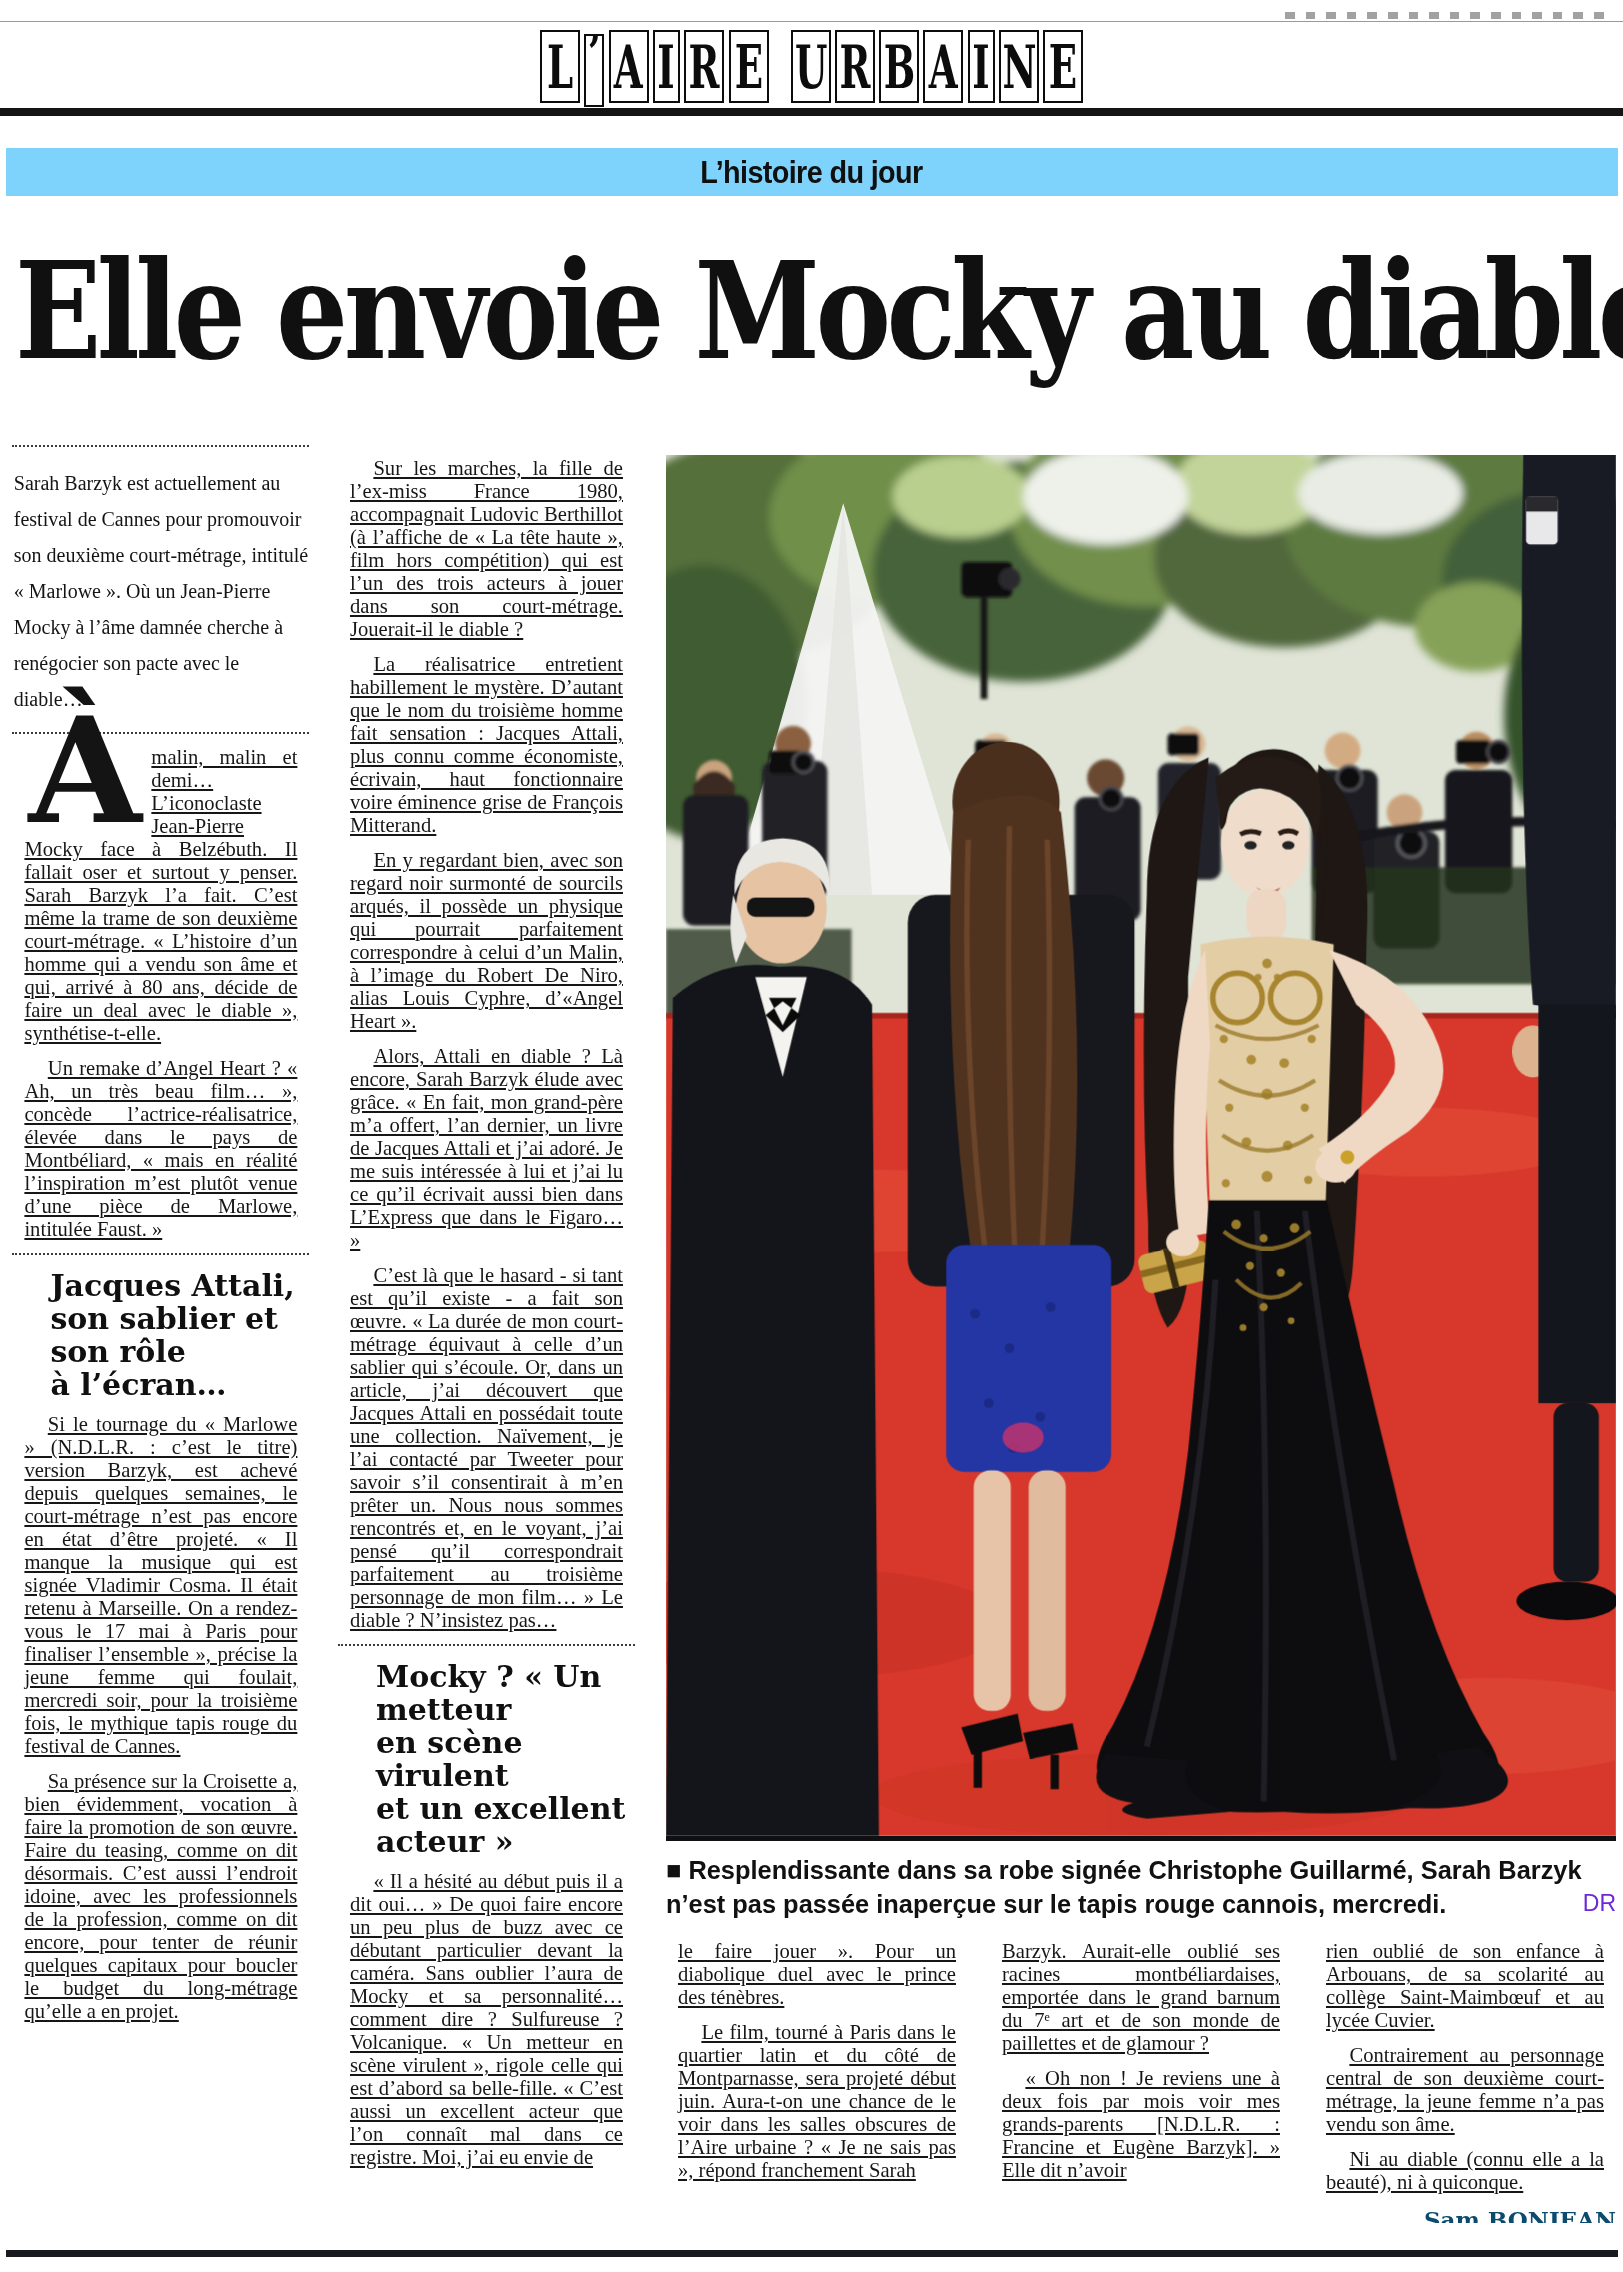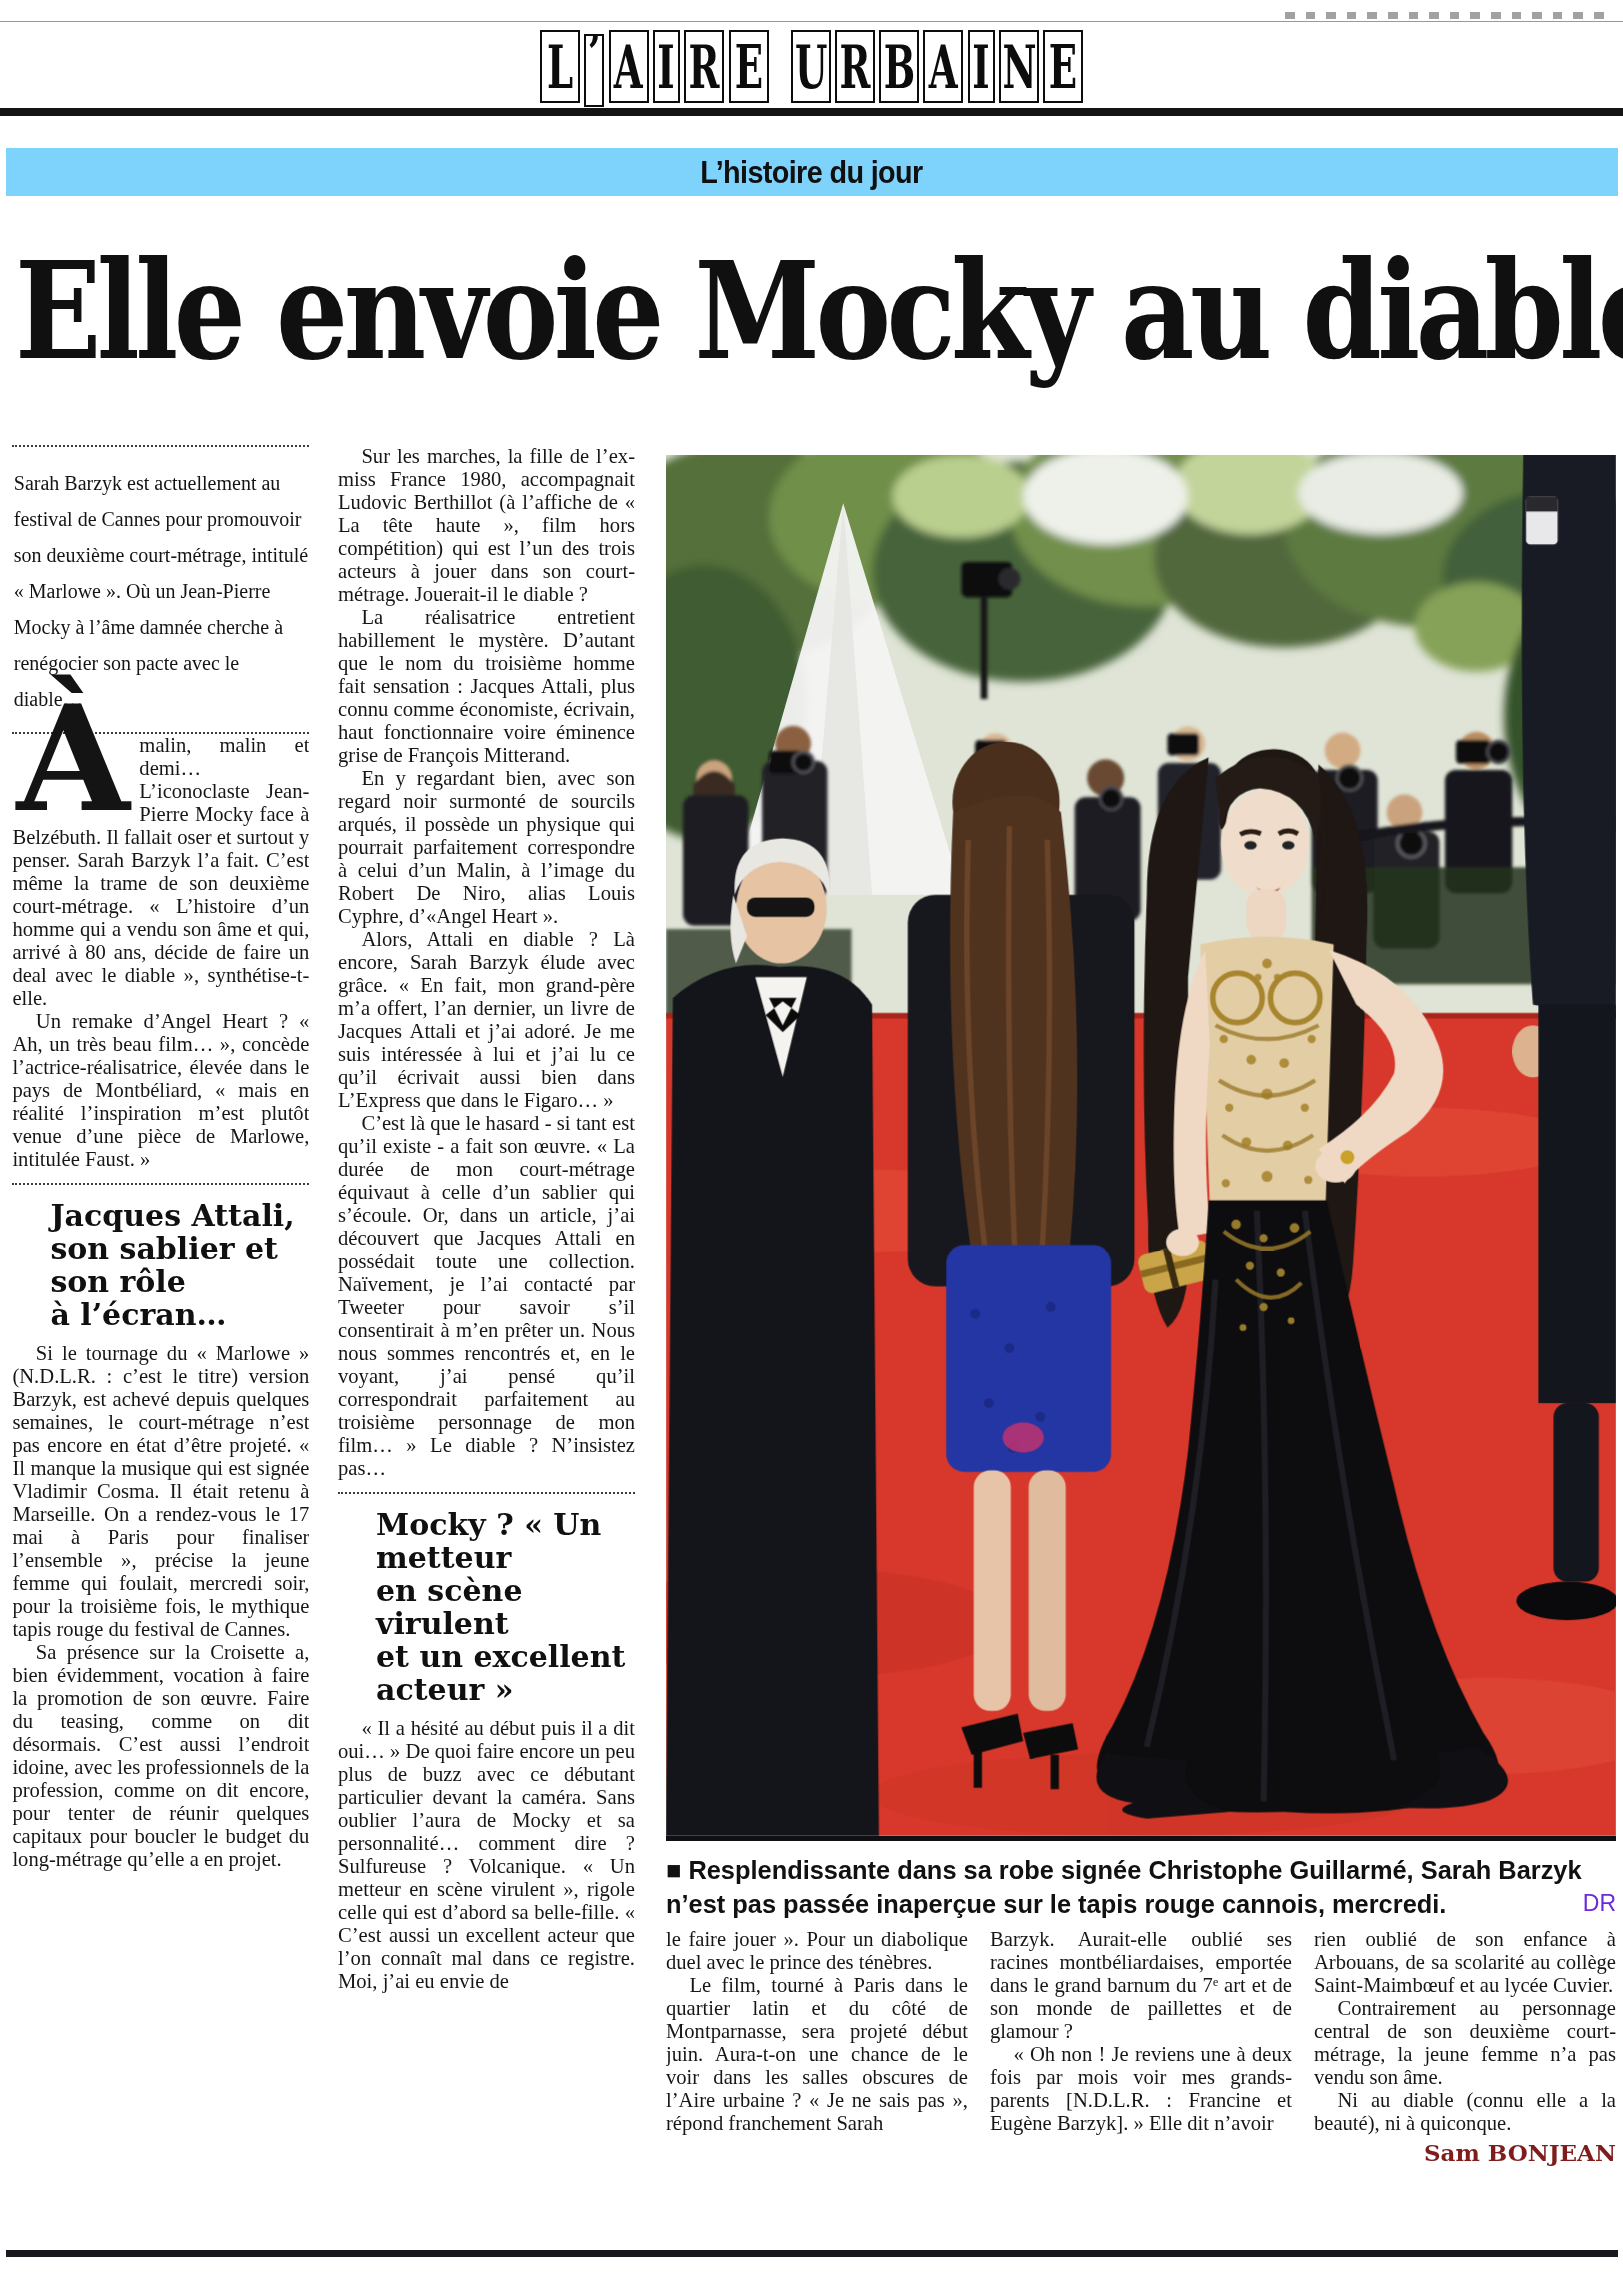--- a/index.html
+++ b/index.html
@@ -34,21 +34,21 @@
   .headline-wrap{position:absolute;left:15px;top:242px;width:1601px;height:144px;overflow:visible;}
   .headline{font-family:"DejaVu Serif",serif;font-weight:bold;font-size:135px;line-height:137px;
      letter-spacing:-5.5px;white-space:nowrap;transform:scaleX(.84);transform-origin:0 0;color:#101010;}
 
   
   .col{position:absolute;top:445px;height:1783px;overflow:hidden;}
   .col1{left:12.4px;width:297px;}
   .col2{left:338px;width:297px;}
   .dotted{border-top:2.7px dotted #3c3c3c;height:0;margin:0;}
   .standfirst{font-size:20px;line-height:36px;color:#141414;padding:18px 0 15px 1.4px;}
-  p.body{font-size:20.6px;line-height:23px;text-align:justify;margin:0;color:#161616;}
+  p.body{font-size:20.6px;line-height:23px;text-align:justify;margin:12px;color:#161616;text-decoration:underline;}
   p.body.ind{text-indent:23.4px;}
   .dropcap{float:left;font-family:"DejaVu Serif",serif;font-weight:bold;font-size:146px;
      line-height:110px;height:115px;margin:-30px 9.6px 0 4.1px;color:#141414;}
   .subhead{font-family:"DejaVu Serif",serif;font-weight:bold;font-size:30px;line-height:33px;
      white-space:pre-line;padding-left:38px;margin:13.7px 0 11px 0;color:#101010;}
   .mt18{margin-top:12.4px;}
 
   
   .photo{position:absolute;left:666px;top:455px;width:950px;height:1381px;
      border-bottom:5.5px solid #101014;background:#cfd8c2;}
@@ -56,21 +56,21 @@
 
   
   .caption{position:absolute;left:666px;top:1853px;width:950px;
      font-family:"Liberation Sans",sans-serif;font-weight:bold;font-size:25.4px;line-height:34px;color:#111;}
   .caption .credit{position:absolute;right:0;bottom:1.4px;font-weight:normal;font-size:23px;color:#6d28d9;}
 
   
   .bcol{position:absolute;top:1928px;width:302px;height:295px;overflow:hidden;}
   .bcolA{left:666px;} .bcolB{left:990px;} .bcolC{left:1314px;}
   .byline{font-family:"DejaVu Serif",serif;font-weight:bold;font-size:23px;text-align:right;
-     margin-top:4.1px;color:#7f1d1d;}
+     margin-top:4.1px;color:#0c4a6e;}
 
   .rule-bottom{position:absolute;left:5.5px;top:2250px;width:1612px;height:6.9px;background:#191920;}
 </style>
 </head>
 <body>
 
 <div class="page">
 
   <div class="crop-dashes"></div>
   <div class="hairline"></div>

